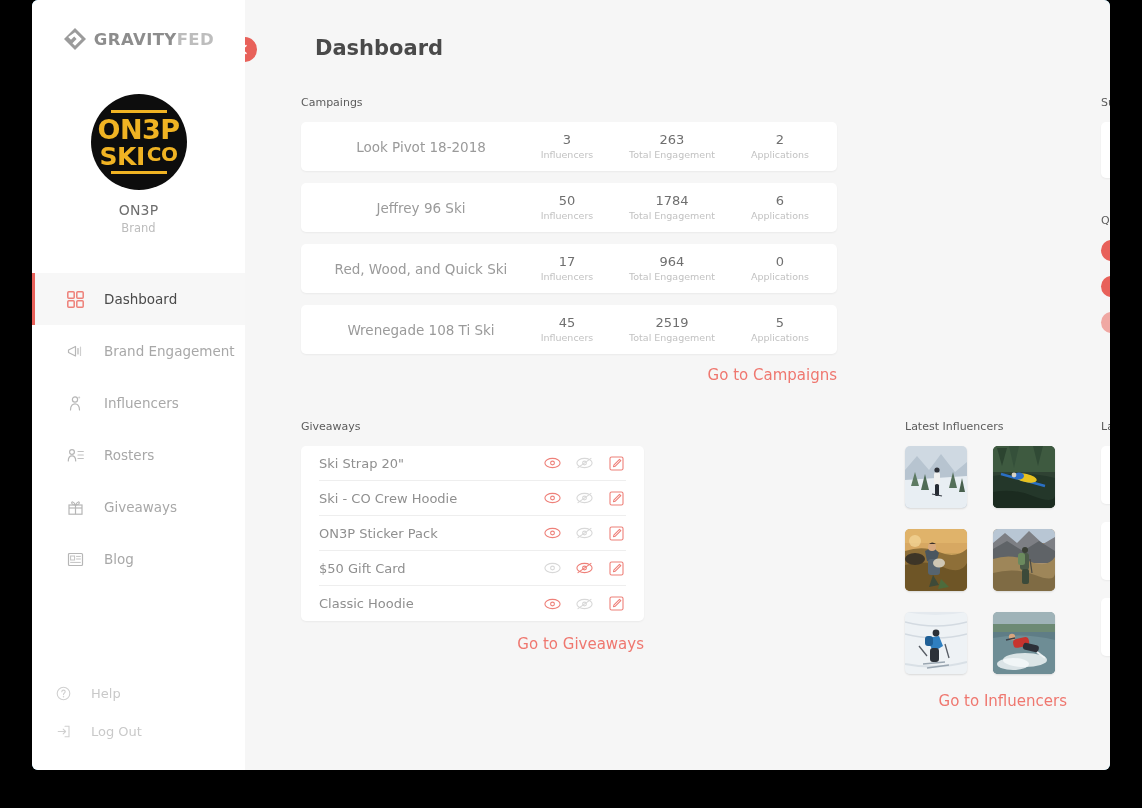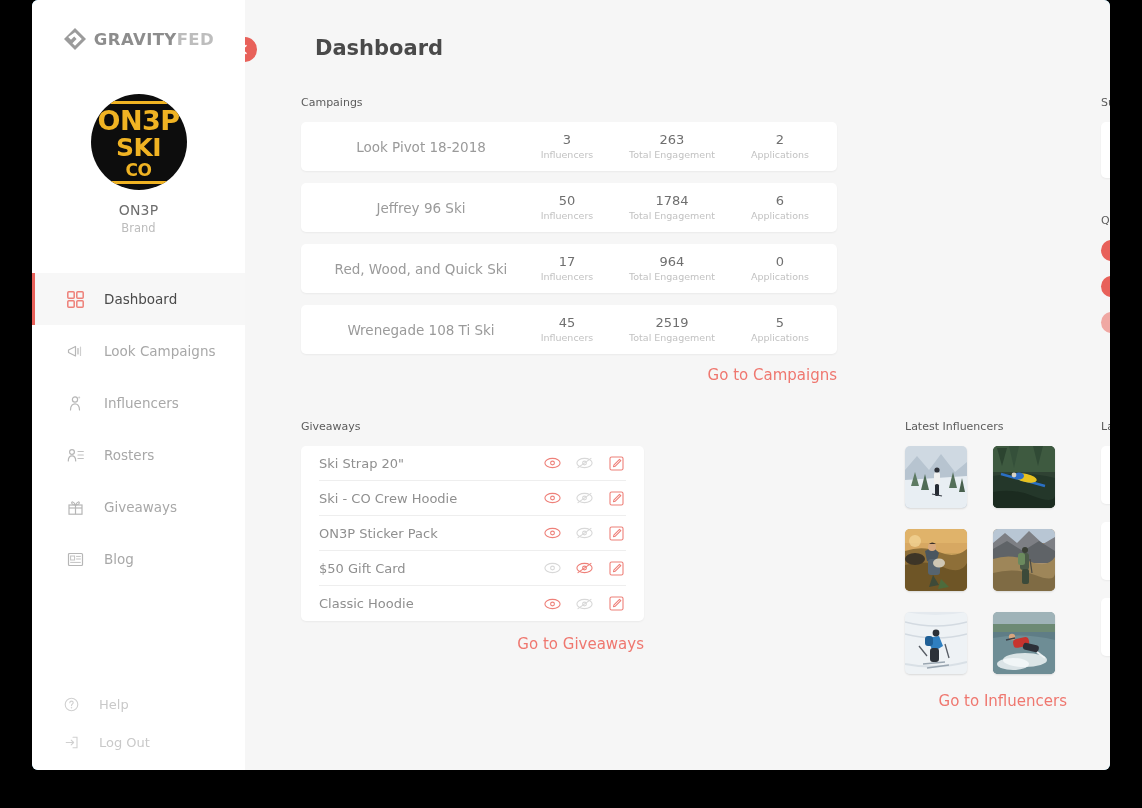--- a/index.html
+++ b/index.html
@@ -63,23 +63,23 @@
     position: relative;
   }
   .av-rule { width: 56px; height: 3px; background: #f0b323; }
   .av-l1 {
     color: #f0b323; font-weight: 900; font-size: 27px;
     line-height: 1; letter-spacing: -0.5px; margin: 3px 0 1px;
   }
   .av-l2 {
     color: #f0b323; font-weight: 900; font-size: 25px;
     line-height: 1; letter-spacing: -0.5px; margin-bottom: 2px;
-    display: flex; align-items: center; gap: 2px; flex-direction: column;
-  }
-  .av-co { font-size: 17px; font-weight: 900; }
+    display: flex; align-items: flex-start; gap: 2px;
+  }
+  .av-co { font-size: 20px; font-weight: 900; }
   #brand-name {
     margin-top: 12px;
     font-size: 14px;
     color: #6d6d6d;
     letter-spacing: 0.2px;
   }
   #brand-sub {
     margin-top: 3px;
     font-size: 11.5px;
     color: #bcbcbc;
@@ -101,22 +101,22 @@
     background: #f7f7f7;
     border-left-color: #e8615a;
     color: #4a4a4a;
   }
   .nav-icon { width: 17px; height: 17px; flex: 0 0 17px; display:block; }
 
   #side-footer { margin-top: auto; padding-bottom: 20px; }
   .foot-item {
     height: 38px;
     display: flex;
-    align-items: flex-end;
-    padding-left: 32px;
+    align-items: center;
+    padding-left: 24px;
     gap: 20px;
     cursor: pointer;
     color: #c9c9c9;
     font-size: 13px;
   }
   .foot-icon { width: 15px; height: 15px; flex: 0 0 15px; display:block; }
 
   
   #main {
     flex: 1;
@@ -329,21 +329,21 @@
         </svg>
         <span>Dashboard</span>
       </div>
 
       <div class="nav-item">
         <svg class="nav-icon" viewBox="0 0 17 17">
           <path d="M1.5 7 L8.5 3.5 L8.5 13 L1.5 9.5 Z" fill="none" stroke="#b6b6b6" stroke-width="1.2" stroke-linejoin="round"></path>
           <path d="M11 5.5 L11 11" stroke="#b6b6b6" stroke-width="1.2" stroke-linecap="round"></path>
           <path d="M13.5 4 L13.5 12.5" stroke="#cfcfcf" stroke-width="1.2" stroke-linecap="round"></path>
         </svg>
-        <span>Look Campaigns</span>
+        <span>Brand Engagement</span>
       </div>
 
       <div class="nav-item">
         <svg class="nav-icon" viewBox="0 0 17 17">
           <circle cx="8" cy="4.5" r="2.6" fill="none" stroke="#b6b6b6" stroke-width="1.2"></circle>
           <path d="M3.5 15 C3.5 10.5 6 8.8 8 8.8 C10 8.8 12.5 10.5 12.5 15" fill="none" stroke="#b6b6b6" stroke-width="1.2" stroke-linecap="round"></path>
           <circle cx="12.2" cy="2.4" r="1" fill="#cfcfcf"></circle>
         </svg>
         <span>Influencers</span>
       </div>

